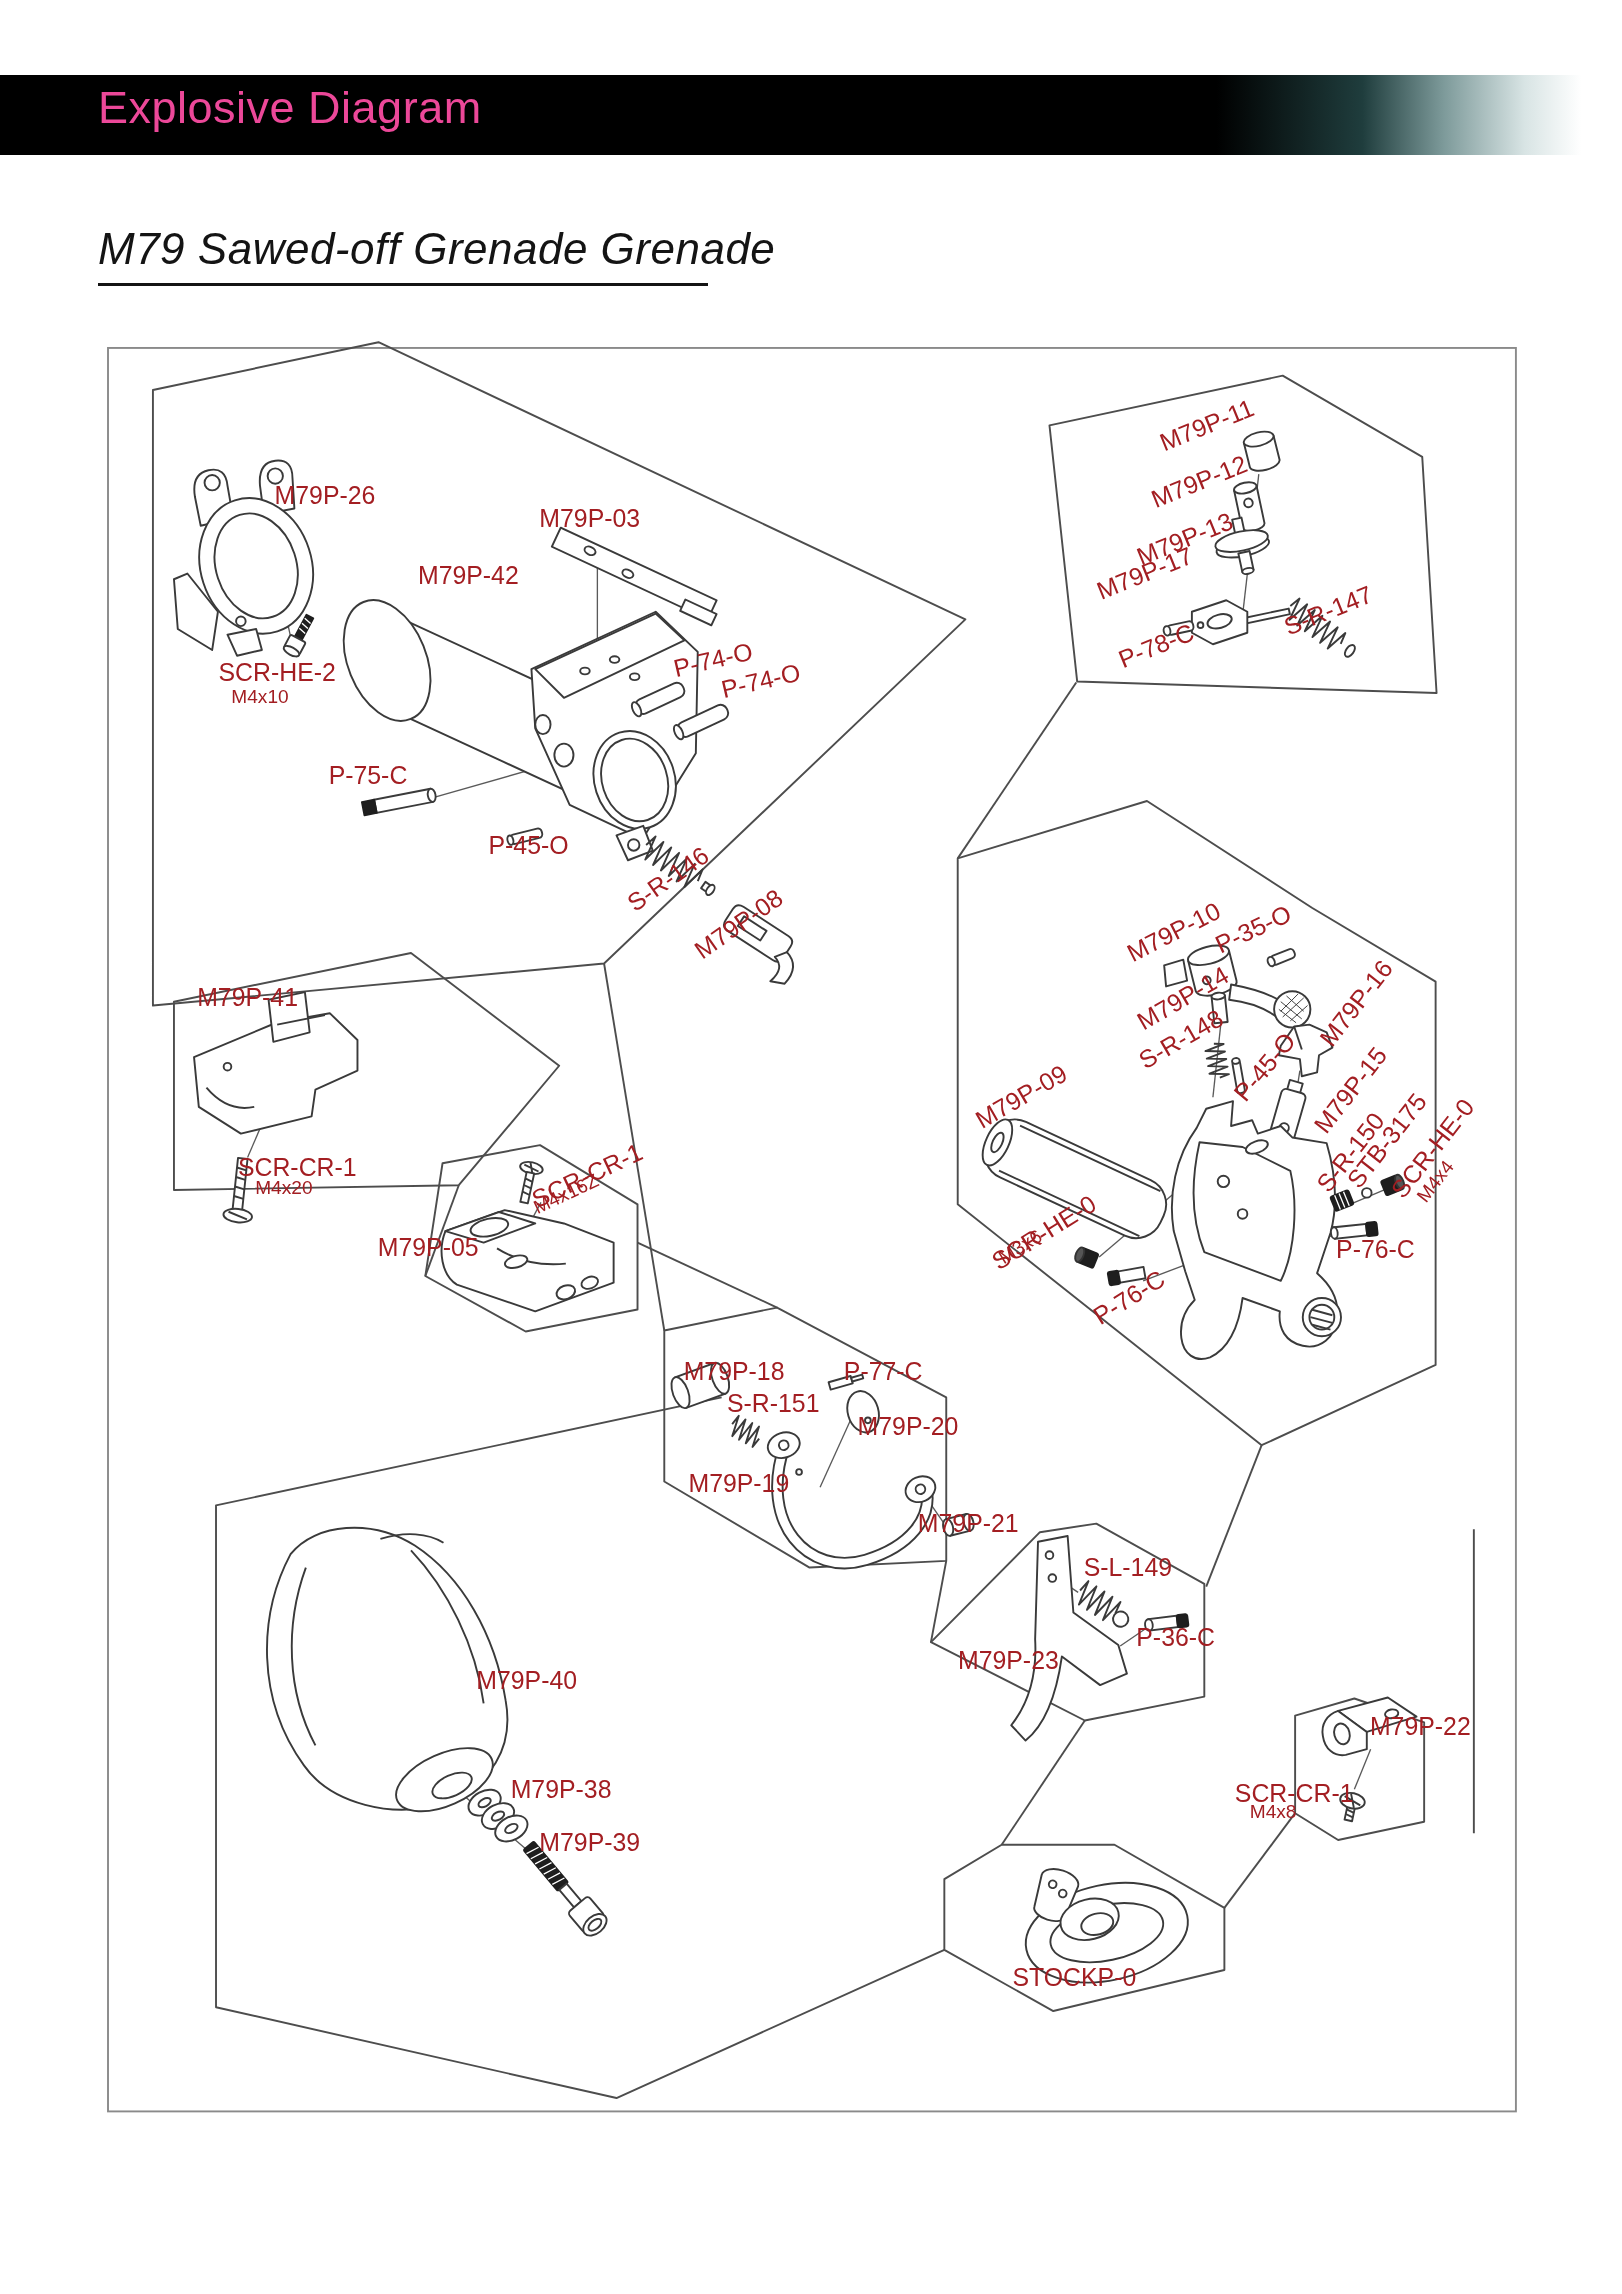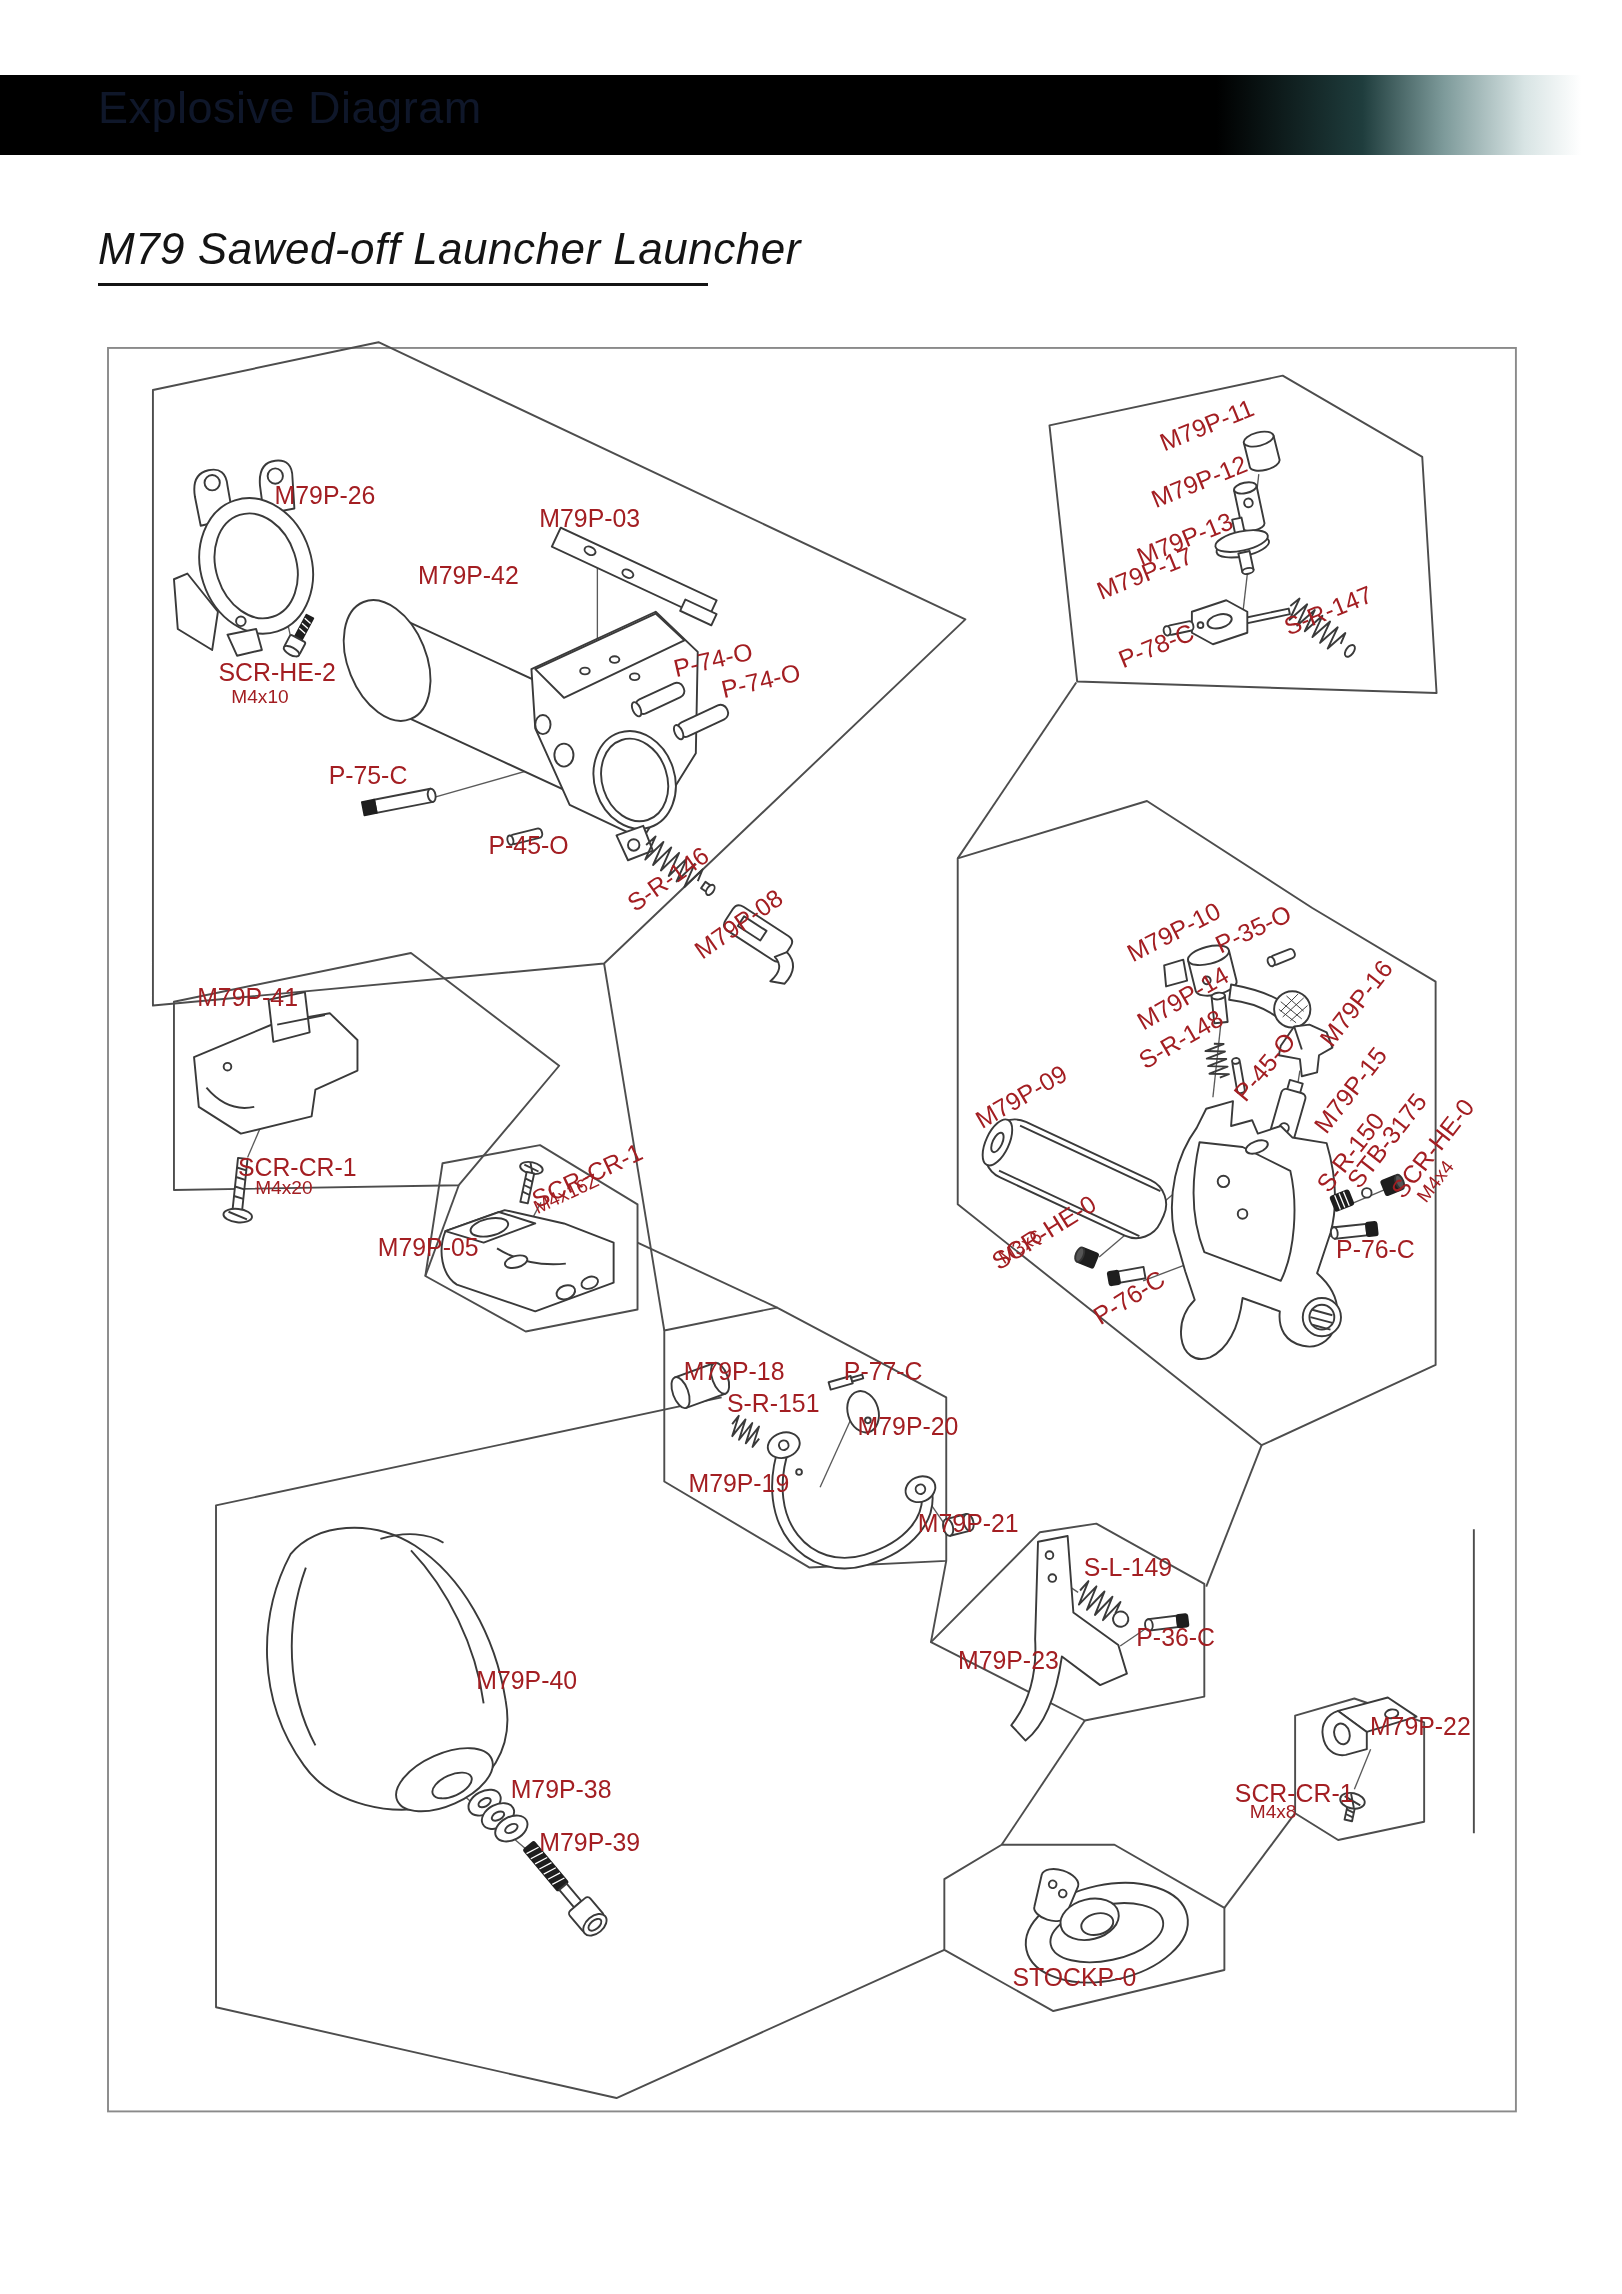--- a/index.html
+++ b/index.html
@@ -1,19 +1,19 @@
 <!DOCTYPE html>
 <html><head>
 <meta charset="utf-8">
 <style>
   html,body{margin:0;padding:0;background:#fff;}
   body{width:1622px;height:2294px;position:relative;font-family:"Liberation Sans",sans-serif;overflow:hidden;}
   .topbar{position:absolute;left:0;top:75px;width:1622px;height:80px;
     background:linear-gradient(90deg,#000 0%,#000 75%,#1f3d3d 84%,#7d9a9a 89%,#d8e4e4 94%,#fff 97.5%);}
-  .topbar-title{position:absolute;left:98px;top:82px;font-size:45px;color:#0f172a;letter-spacing:0.5px;}
+  .topbar-title{position:absolute;left:98px;top:82px;font-size:45px;color:#ec4899;letter-spacing:0.5px;}
   .bar-line{position:absolute;left:478px;top:125px;width:1092px;height:4.8px;background:#fff;}
   .page-title{position:absolute;left:98px;top:224px;font-size:44px;font-style:italic;color:#141414;letter-spacing:0.5px;}
   .title-underline{position:absolute;left:98px;top:283px;width:610px;height:2.9px;background:#141414;}
   svg{position:absolute;left:0;top:0;}
   .frame{fill:none;stroke:#8a8a8a;stroke-width:2;}
   .outl path{fill:none;stroke:#4d4d4d;stroke-width:2;stroke-linejoin:round;}
   .lead path{fill:none;stroke:#5a5a5a;stroke-width:1.4;}
   .parts path,.parts rect,.parts ellipse,.parts circle{fill:#fff;stroke:#3a3a3a;stroke-width:2;stroke-linejoin:round;}
   .parts .ln{fill:none;}
   .parts .dk{fill:#1e1e1e;stroke:#1e1e1e;}
@@ -25,21 +25,21 @@
   text.lbl{font-family:"Liberation Sans",sans-serif;font-size:26px;text-anchor:middle;}
   text.lbl.small{font-size:20px;}
 </style>
 </head>
 <body>
 
 <div class="topbar">
   <div class="bar-line"></div>
 </div>
 <div class="topbar-title">Explosive Diagram</div>
-<div class="page-title">M79 Sawed-off Launcher Launcher</div>
+<div class="page-title">M79 Sawed-off Grenade Grenade</div>
 <div class="title-underline"></div>
 
 <svg width="1622" height="2294" viewBox="0 0 1697 2400">
   <rect class="frame" x="113" y="364" width="1473" height="1845"></rect>
 
   <g class="outl">
     <path d="M160,408 L396,358 L1010,648 L632,1008 L160,1052 Z"></path>
     <path d="M1098,445 L1342,393 L1488,478 L1503,725 L1127,713 Z"></path>
     <path d="M1002,898 L1200,838 L1373,950 L1502,1027 L1502,1428 L1320,1512 L1002,1260 Z"></path>
     <path d="M182,1048 L430,997 L585,1115 L480,1240 L182,1245 Z"></path>

